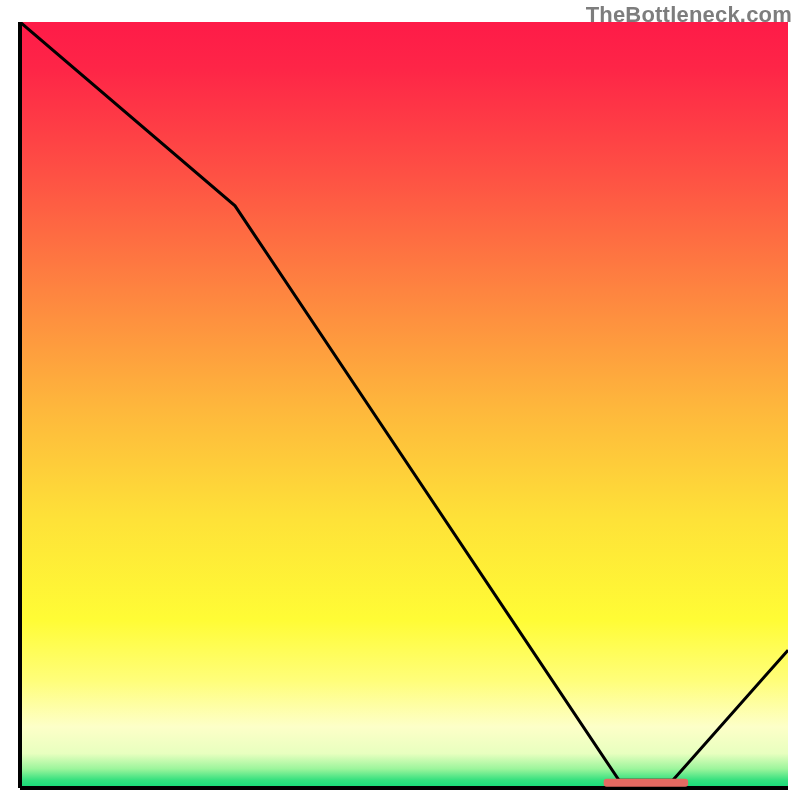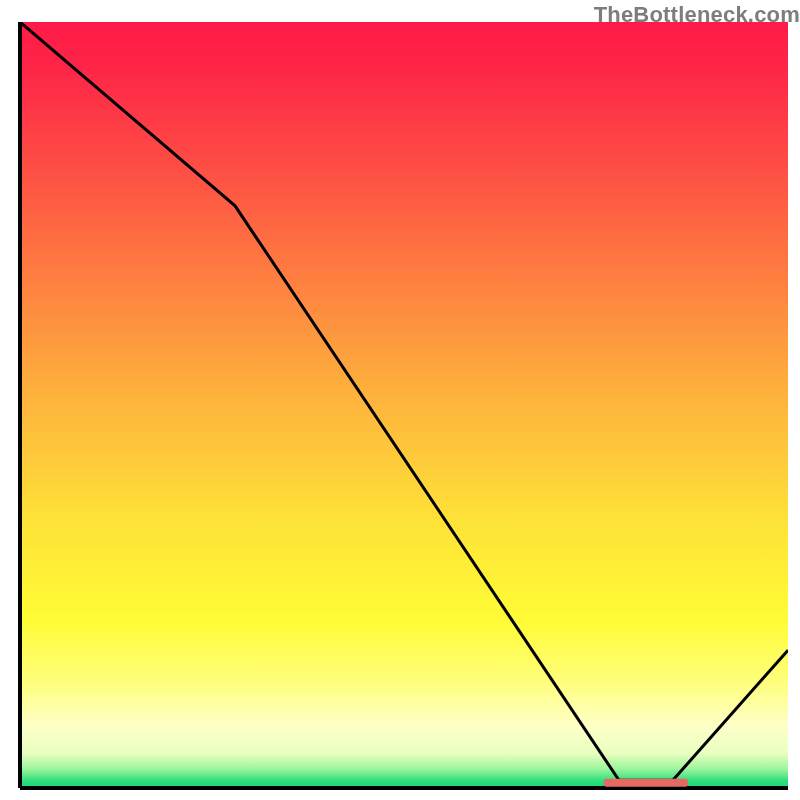--- a/index.html
+++ b/index.html
@@ -11,21 +11,21 @@
     background: #fff;
   }
   .container {
     position: relative;
     width: 800px;
     height: 800px;
   }
   .watermark {
     position: absolute;
     top: 2px;
-    right: 0;
+    right: 8px;
     font-family: Arial, Helvetica, sans-serif;
     font-size: 22px;
     font-weight: bold;
     color: #7d7d7d;
     z-index: 10;
     letter-spacing: 0.2px;
     margin-left: 44px;
   }
   svg.plot {
     position: absolute;

